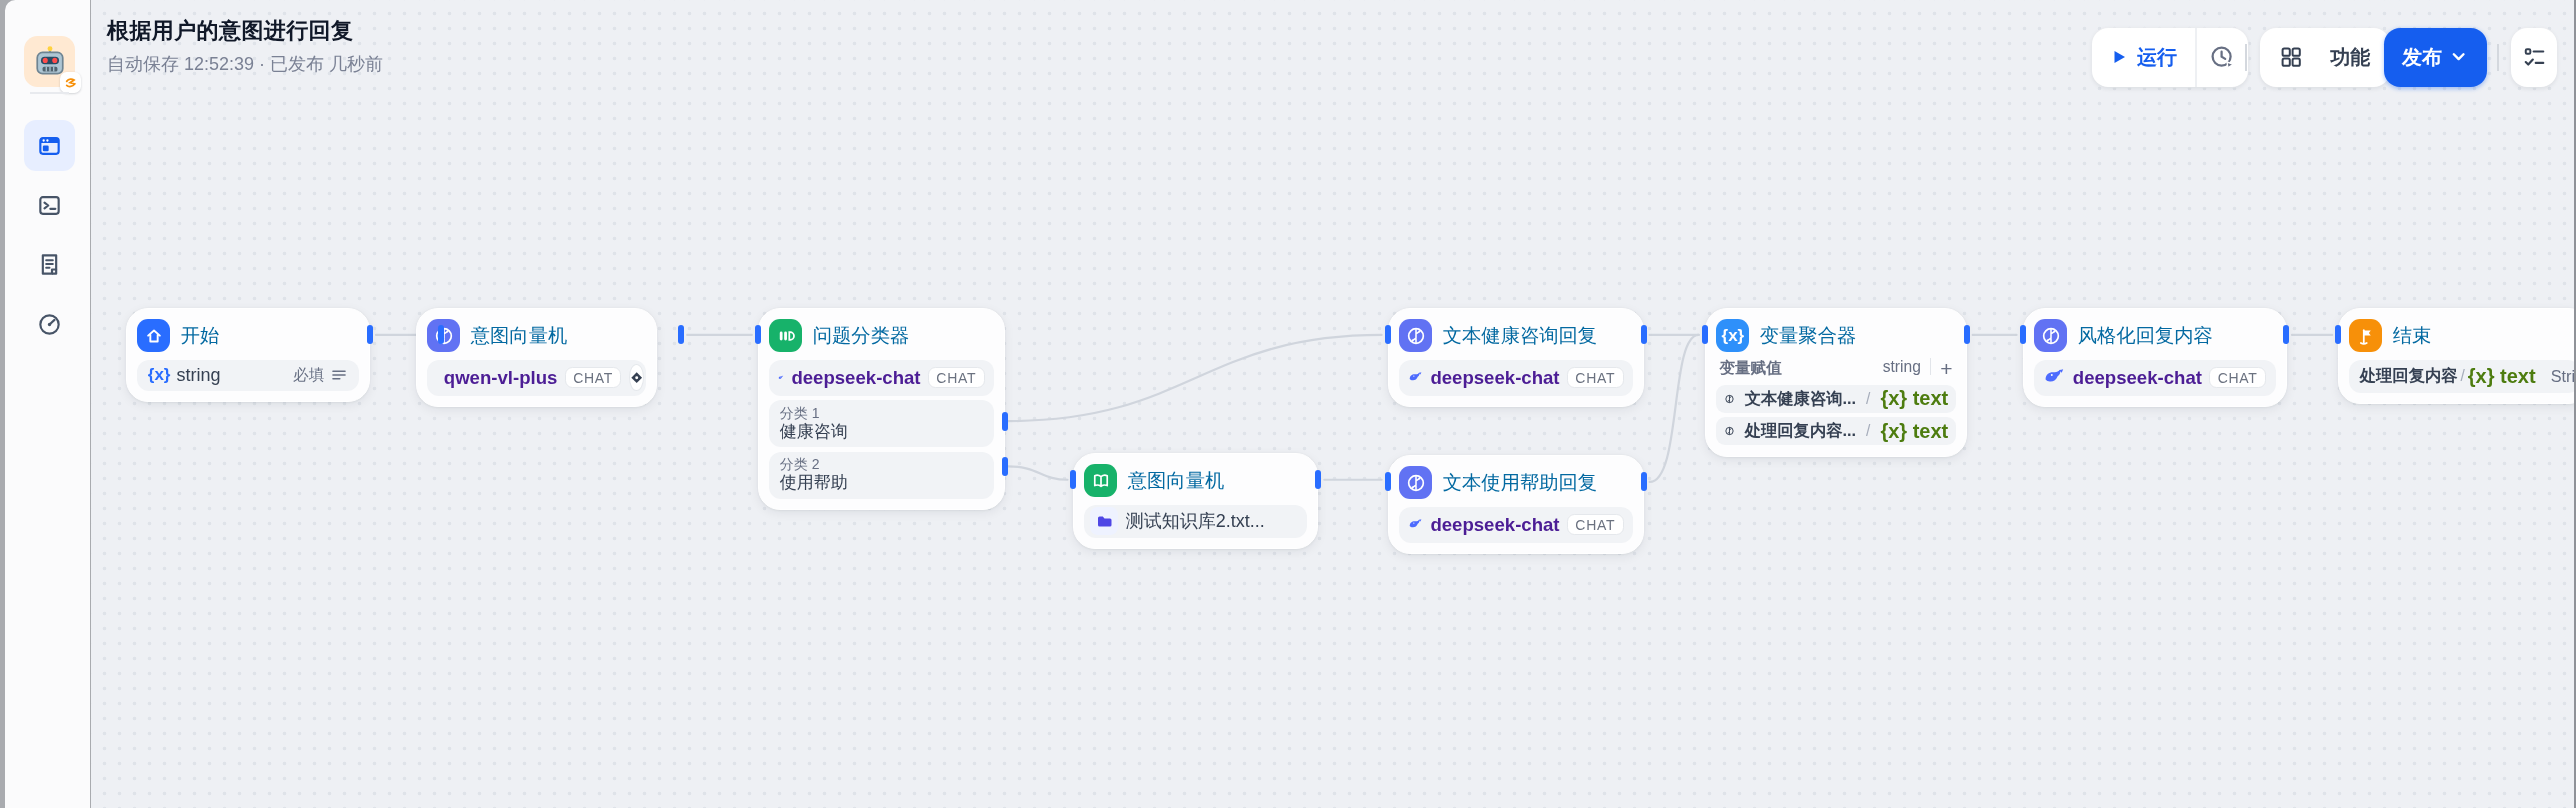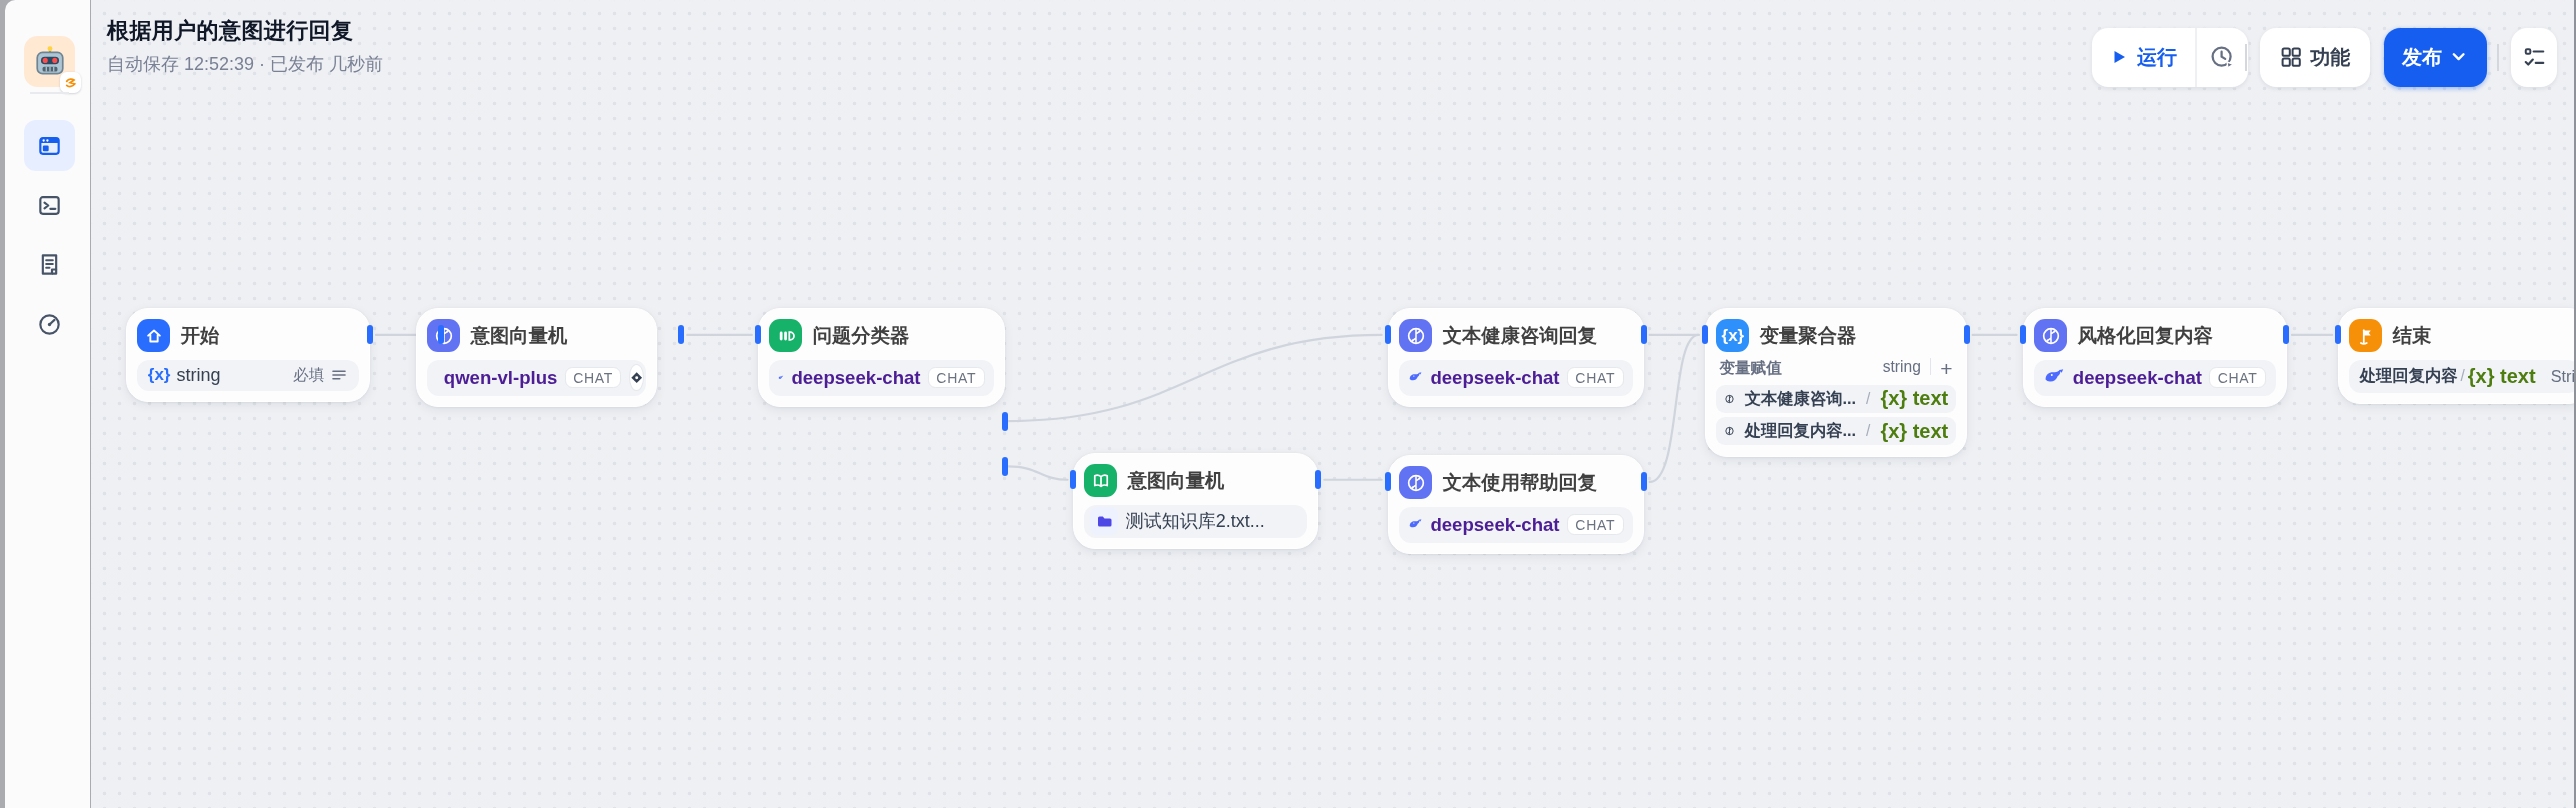--- a/index.html
+++ b/index.html
@@ -35,34 +35,34 @@
   #app-subtitle { margin-top:6px; font-size:18px; color:#7a8194; }
 
   .tbtn { position:absolute; top:27.5px; height:59px; background:#fff; border-radius:16.3px;
     box-shadow:0 1.5px 4.5px rgba(16,24,40,.08), 0 0 0 0.7px #f0f1f4; display:flex;
     align-items:center; z-index:30; cursor:pointer; }
   #run-group   { left:2092px; }
   .run-seg { display:flex; align-items:center; gap:9px; padding:0 18px;
     font-size:20px; font-weight:700; color:#155eef; height:100%; }
   .vline { width:1.5px; height:59px; background:#eef0f3; }
   .hist-seg { padding:0 12px; display:flex; align-items:center; height:100%; }
-  #features-btn { left:2260px; padding:0 19.3px; gap:7px; font-size:20px; font-weight:700; color:#354052; }
+  #features-btn { left:2260px; padding:0 19.3px; gap:27px; font-size:20px; font-weight:700; color:#354052; }
   #publish-btn  { left:2384px; padding:0 18px; gap:7.4px; background:#155eef; font-size:20px;
     font-weight:700; color:#fff; box-shadow:0 1.5px 4.5px rgba(21,94,239,.35); }
   #checklist-btn { left:2511px; width:46px; justify-content:center; }
   .tb-divider { position:absolute; top:44px; width:1.5px; height:27px; background:#d4d8de; z-index:30; }
 
   
   .node { position:absolute; background:#fdfdfe; border:1.5px solid #fff; border-radius:22px;
     box-shadow:0 3px 10.4px rgba(16,24,40,.07), 0 0.7px 2.2px rgba(16,24,40,.05);
     padding:10.4px; z-index:10; cursor:pointer; }
   .nhead { display:flex; align-items:center; gap:10.4px; height:33px; }
   .nicon { width:33px; height:33px; border-radius:11px; flex:none;
     display:flex; align-items:center; justify-content:center; }
-  .ntitle { font-size:19.3px; font-weight:700; color:#404040; white-space:nowrap; }
+  .ntitle { font-size:19.3px; font-weight:400; color:#0369a1; white-space:nowrap; }
   .pill { background:#f1f3f6; border-radius:12px; display:flex; align-items:center; white-space:nowrap; }
   .model-pill { margin-top:7.4px; height:36px; padding:0 9px; gap:7.4px; }
   .model-name { font-size:18.6px; font-weight:700; color:#4c1d95; }
   .chat-badge { background:#fff; border:1.5px solid #e5e8ec; border-radius:7.4px; padding:1.5px 7.4px;
     font-size:14px; color:#6b7280; letter-spacing:0.7px; }
   .vision-badge { width:27px; height:27px; border-radius:50%; background:#fff;
     border:1.5px solid #e5e8ec; display:flex; align-items:center; justify-content:center; }
   .start-pill { margin-top:7.4px; height:31px; padding:0 10.4px; gap:6px; }
   .tok-blue { color:#296dff; font-weight:700; font-size:17px; }
   .fname { font-size:18px; color:#354052; }
@@ -282,20 +282,28 @@
   </div>
   <div class="pill model-pill">
     <svg width="22" height="22" viewBox="0 0 30 30">
       <path d="M3.5 17 C3.5 9.5 9.5 6.5 14.5 7.2 C18 7.7 21 6.5 23.5 3.5 C24.2 7.5 23 10.8 20 12.5 C18.2 17.5 14 20.2 9.5 19.8 C7 19.6 4.8 18.7 3.5 17 Z" fill="#4d6bfe"></path>
       <path d="M22 4.5 L27.5 3 L25.5 8 Z" fill="#4d6bfe"></path>
       <circle cx="12" cy="11" r="1.3" fill="#fff"></circle>
     </svg>
     <span class="model-name">deepseek-chat</span>
     <span class="chat-badge">CHAT</span>
   </div>
+  <div class="pill class-pill">
+    <div class="class-label">分类 1</div>
+    <div class="class-value">健康咨询</div>
+  </div>
+  <div class="pill class-pill">
+    <div class="class-label">分类 2</div>
+    <div class="class-value">使用帮助</div>
+  </div>
 </div>
 
 <div class="node" style="left:1073px; top:453px; width:245px;">
   <div class="nhead">
     <span class="nicon" style="background:#17b26a">
       <svg width="22" height="22" viewBox="0 0 30 30">
         <path d="M15 9 C12.2 6.8 8.8 6.8 6.5 7.8 V21.2 C8.8 20.2 12.2 20.2 15 22.2 C17.8 20.2 21.2 20.2 23.5 21.2 V7.8 C21.2 6.8 17.8 6.8 15 9 Z M15 9 V22.2" fill="none" stroke="#fff" stroke-width="2.3" stroke-linejoin="round"></path>
       </svg>
     </span>
     <span class="ntitle">意图向量机</span>

